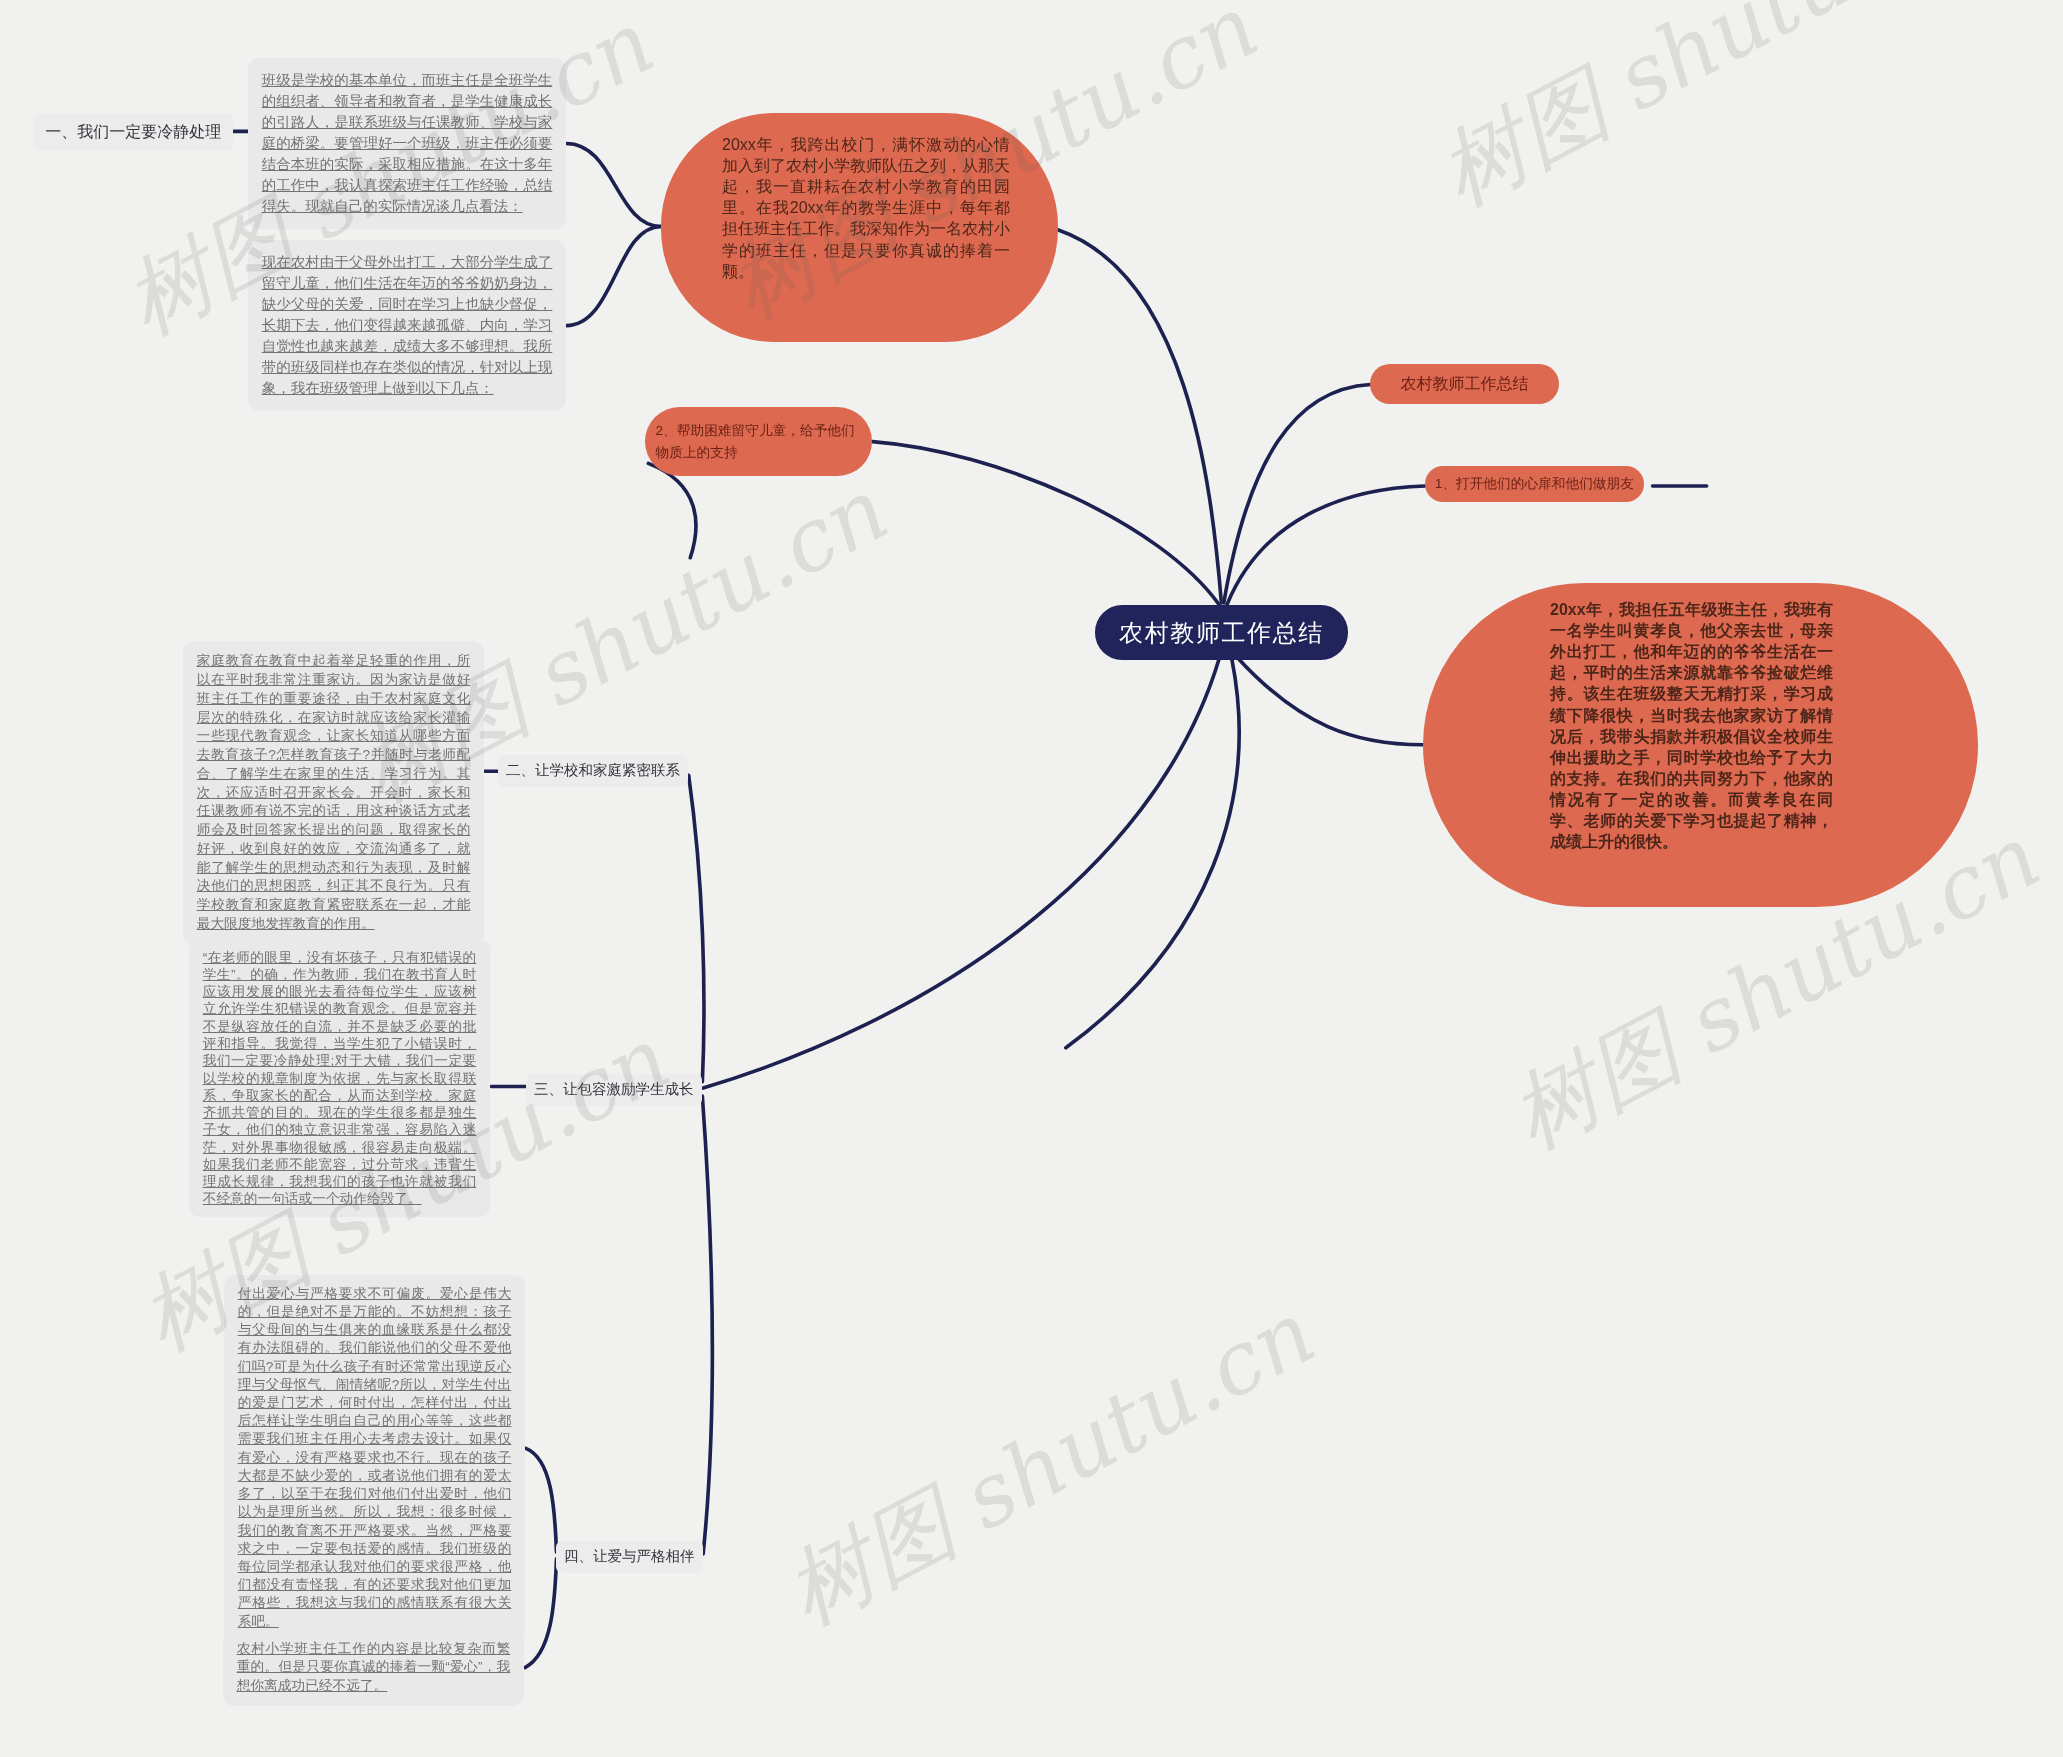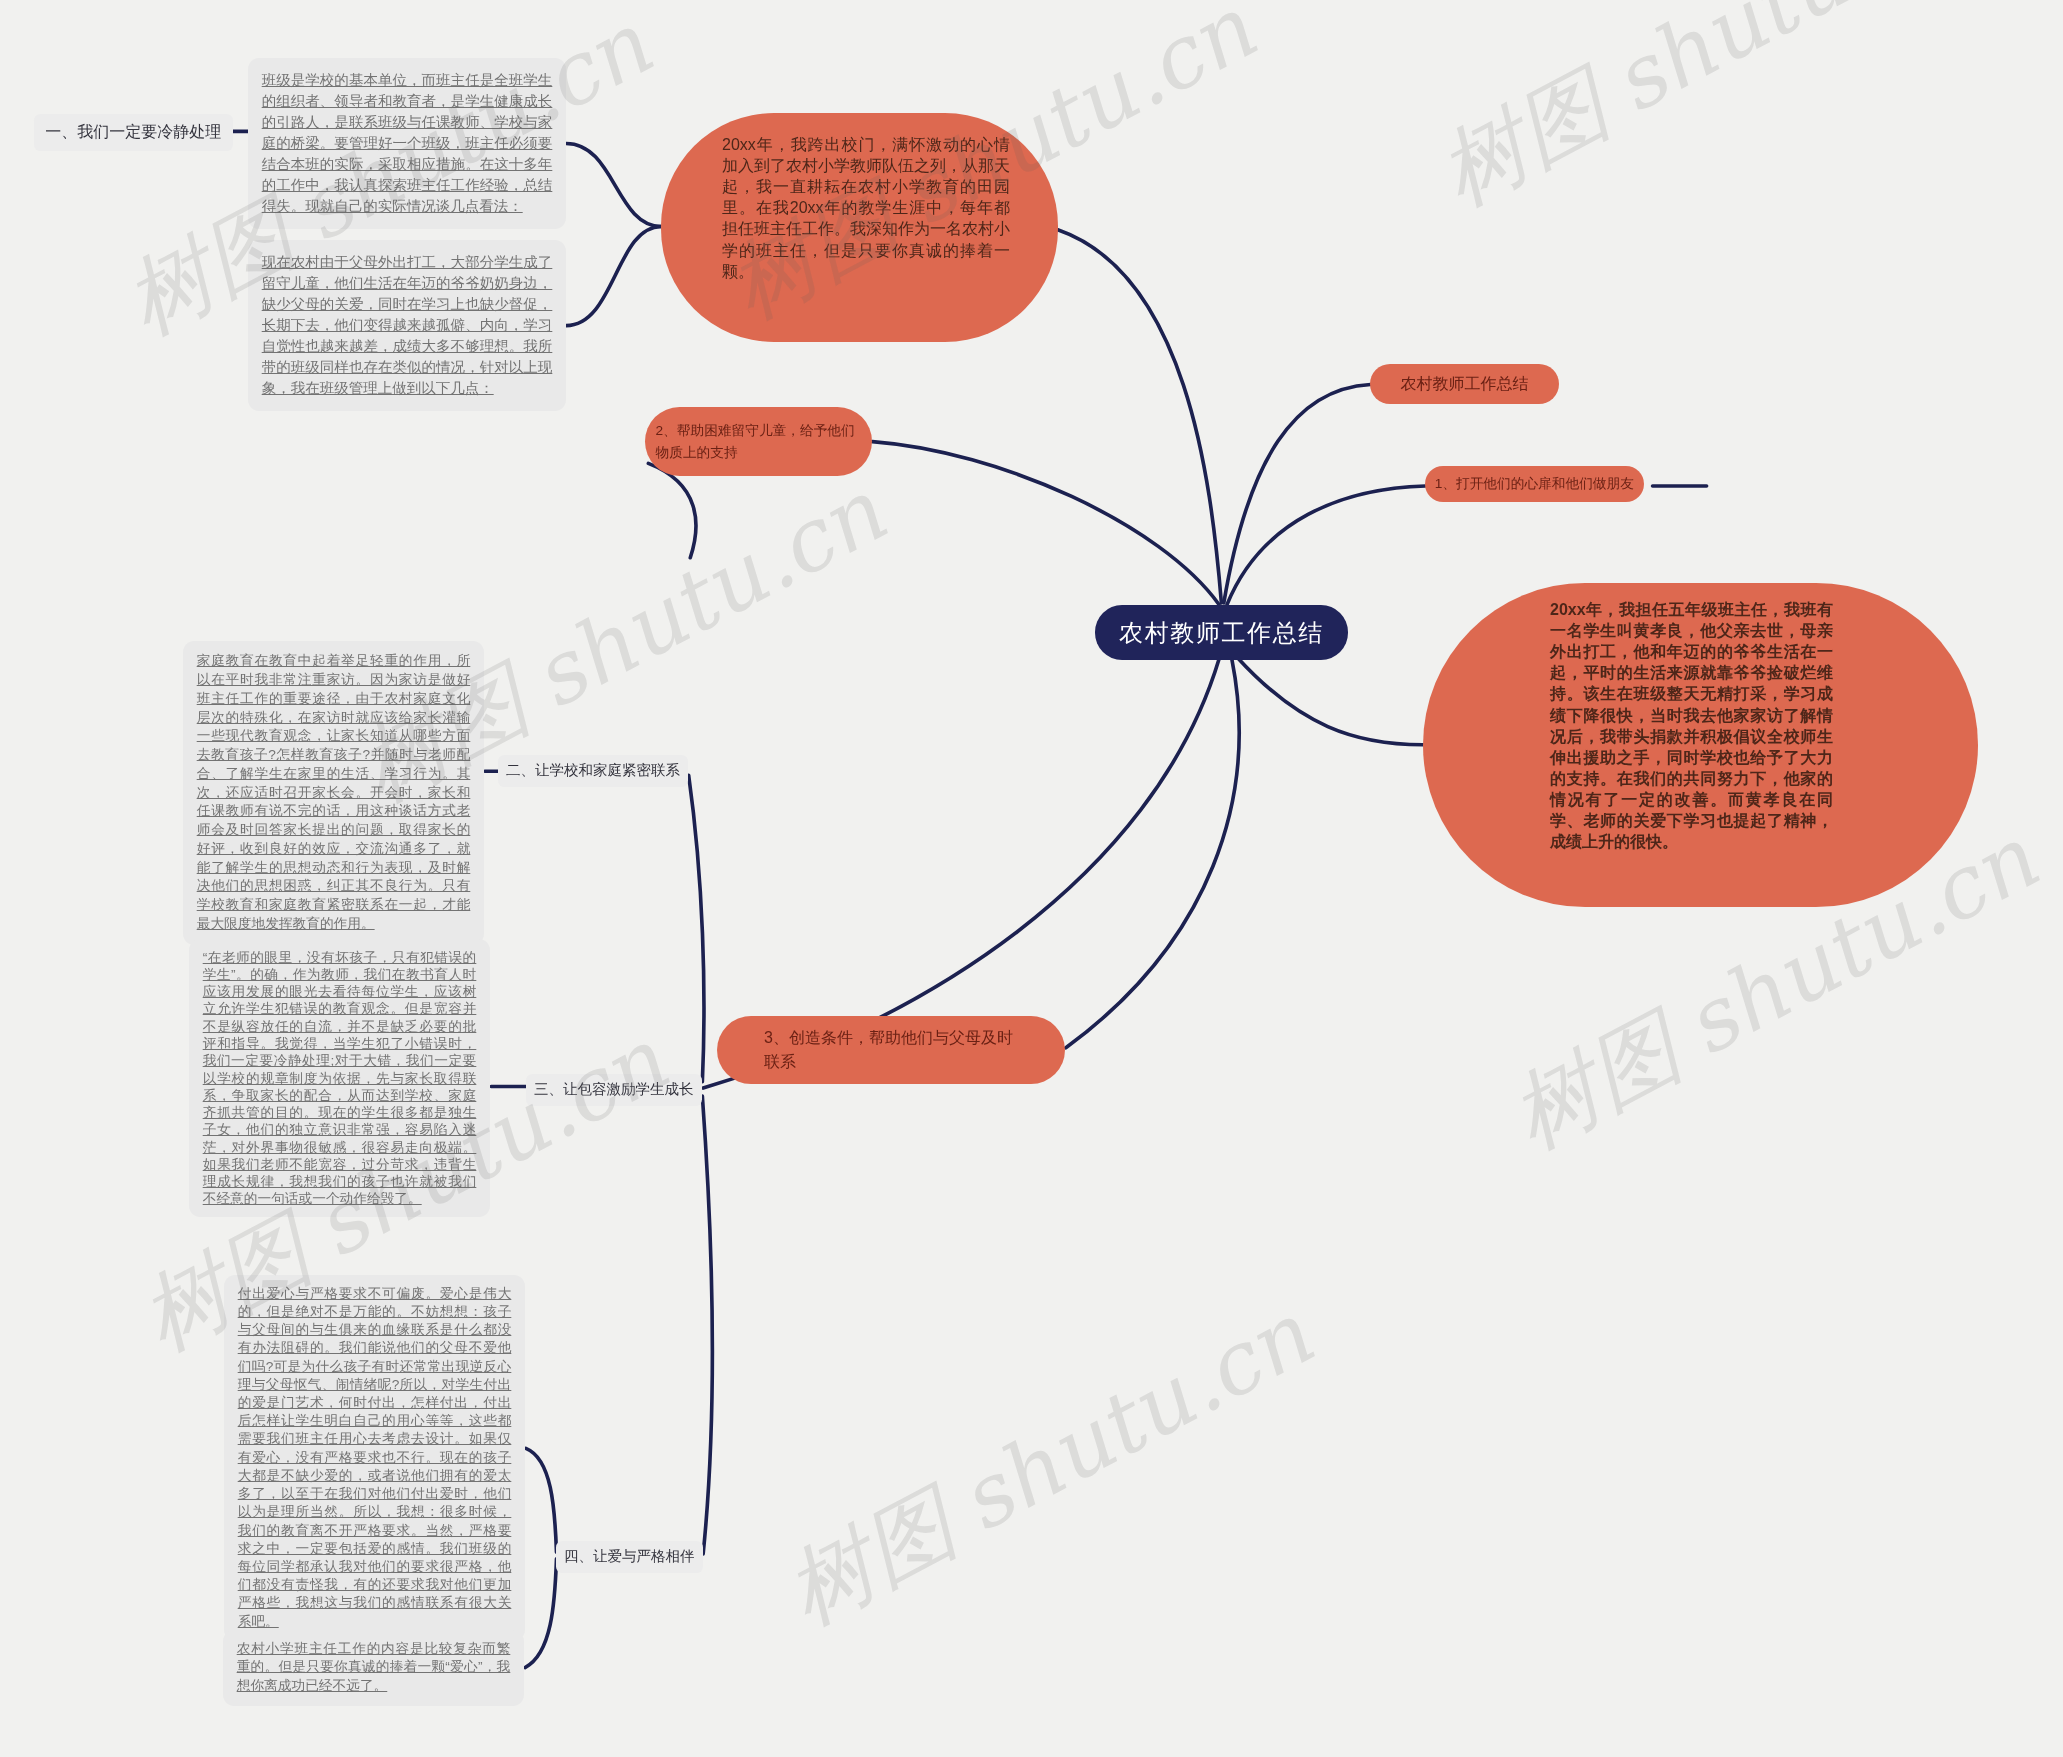--- a/index.html
+++ b/index.html
@@ -64,21 +64,20 @@
 
   <div class="pill center" style="left:1425px;top:466px;height:36px;font-size:13.7px;padding:0 9.7px;white-space:nowrap;">1、打开他们的心扉和他们做朋友</div>
 
 
   <div class="pill" style="left:645px;top:407px;width:227px;height:69px;font-size:13.7px;line-height:1.55;padding:0 10.5px;">2、帮助困难留守儿童，给予他们物质上的支持</div>
 
 
   <div class="blob" style="left:1423px;top:583px;width:555px;min-height:324px;border-radius:169px;
               font-size:16px;line-height:1.32;padding:16px 145px 16px 127px;font-weight:bold;">20xx年，我担任五年级班主任，我班有一名学生叫黄孝良，他父亲去世，母亲外出打工，他和年迈的的爷爷生活在一起，平时的生活来源就靠爷爷捡破烂维持。该生在班级整天无精打采，学习成绩下降很快，当时我去他家家访了解情况后，我带头捐款并积极倡议全校师生伸出援助之手，同时学校也给予了大力的支持。在我们的共同努力下，他家的情况有了一定的改善。而黄孝良在同学、老师的关爱下学习也提起了精神，成绩上升的很快。</div>
 
-  <div class="pill" style="left:717px;top:1016px;width:348px;height:68px;font-size:16px;line-height:1.5;padding:0 47px;">3、创造条件，帮助他们与父母及时联系</div>
 
   <div class="gbox" style="left:183px;top:641px;width:301px;font-size:13.7px;line-height:1.37;padding:11.3px 13.7px;">家庭教育在教育中起着举足轻重的作用，所以在平时我非常注重家访。因为家访是做好班主任工作的重要途径，由于农村家庭文化层次的特殊化，在家访时就应该给家长灌输一些现代教育观念，让家长知道从哪些方面去教育孩子?怎样教育孩子?并随时与老师配合、了解学生在家里的生活、学习行为。其次，还应适时召开家长会。开会时，家长和任课教师有说不完的话，用这种谈话方式老师会及时回答家长提出的问题，取得家长的好评，收到良好的效应，交流沟通多了，就能了解学生的思想动态和行为表现，及时解决他们的思想困惑，纠正其不良行为。只有学校教育和家庭教育紧密联系在一起，才能最大限度地发挥教育的作用。</div>
 
   <div class="lbl" style="left:498px;top:755px;font-size:14.5px;padding:6.4px 8px;">二、让学校和家庭紧密联系</div>
 
   <div class="gbox" style="left:189px;top:939px;width:301px;font-size:13.7px;line-height:1.26;padding:9.7px 13.7px;">“在老师的眼里，没有坏孩子，只有犯错误的学生”。的确，作为教师，我们在教书育人时应该用发展的眼光去看待每位学生，应该树立允许学生犯错误的教育观念。但是宽容并不是纵容放任的自流，并不是缺乏必要的批评和指导。我觉得，当学生犯了小错误时，我们一定要冷静处理;对于大错，我们一定要以学校的规章制度为依据，先与家长取得联系，争取家长的配合，从而达到学校、家庭齐抓共管的目的。现在的学生很多都是独生子女，他们的独立意识非常强，容易陷入迷茫，对外界事物很敏感，很容易走向极端。如果我们老师不能宽容，过分苛求，违背生理成长规律，我想我们的孩子也许就被我们不经意的一句话或一个动作给毁了。</div>
 
   <div class="lbl" style="left:526px;top:1074px;font-size:14.5px;padding:6.4px 8px;">三、让包容激励学生成长</div>
 
   <div class="gbox" style="left:224px;top:1275px;width:301px;font-size:13.7px;line-height:1.33;padding:9.7px 13.7px;">付出爱心与严格要求不可偏废。爱心是伟大的，但是绝对不是万能的。不妨想想：孩子与父母间的与生俱来的血缘联系是什么都没有办法阻碍的。我们能说他们的父母不爱他们吗?可是为什么孩子有时还常常出现逆反心理与父母怄气、闹情绪呢?所以，对学生付出的爱是门艺术，何时付出，怎样付出，付出后怎样让学生明白自己的用心等等，这些都需要我们班主任用心去考虑去设计。如果仅有爱心，没有严格要求也不行。现在的孩子大都是不缺少爱的，或者说他们拥有的爱太多了，以至于在我们对他们付出爱时，他们以为是理所当然。所以，我想：很多时候，我们的教育离不开严格要求。当然，严格要求之中，一定要包括爱的感情。我们班级的每位同学都承认我对他们的要求很严格，他们都没有责怪我，有的还要求我对他们更加严格些，我想这与我们的感情联系有很大关系吧。</div>

